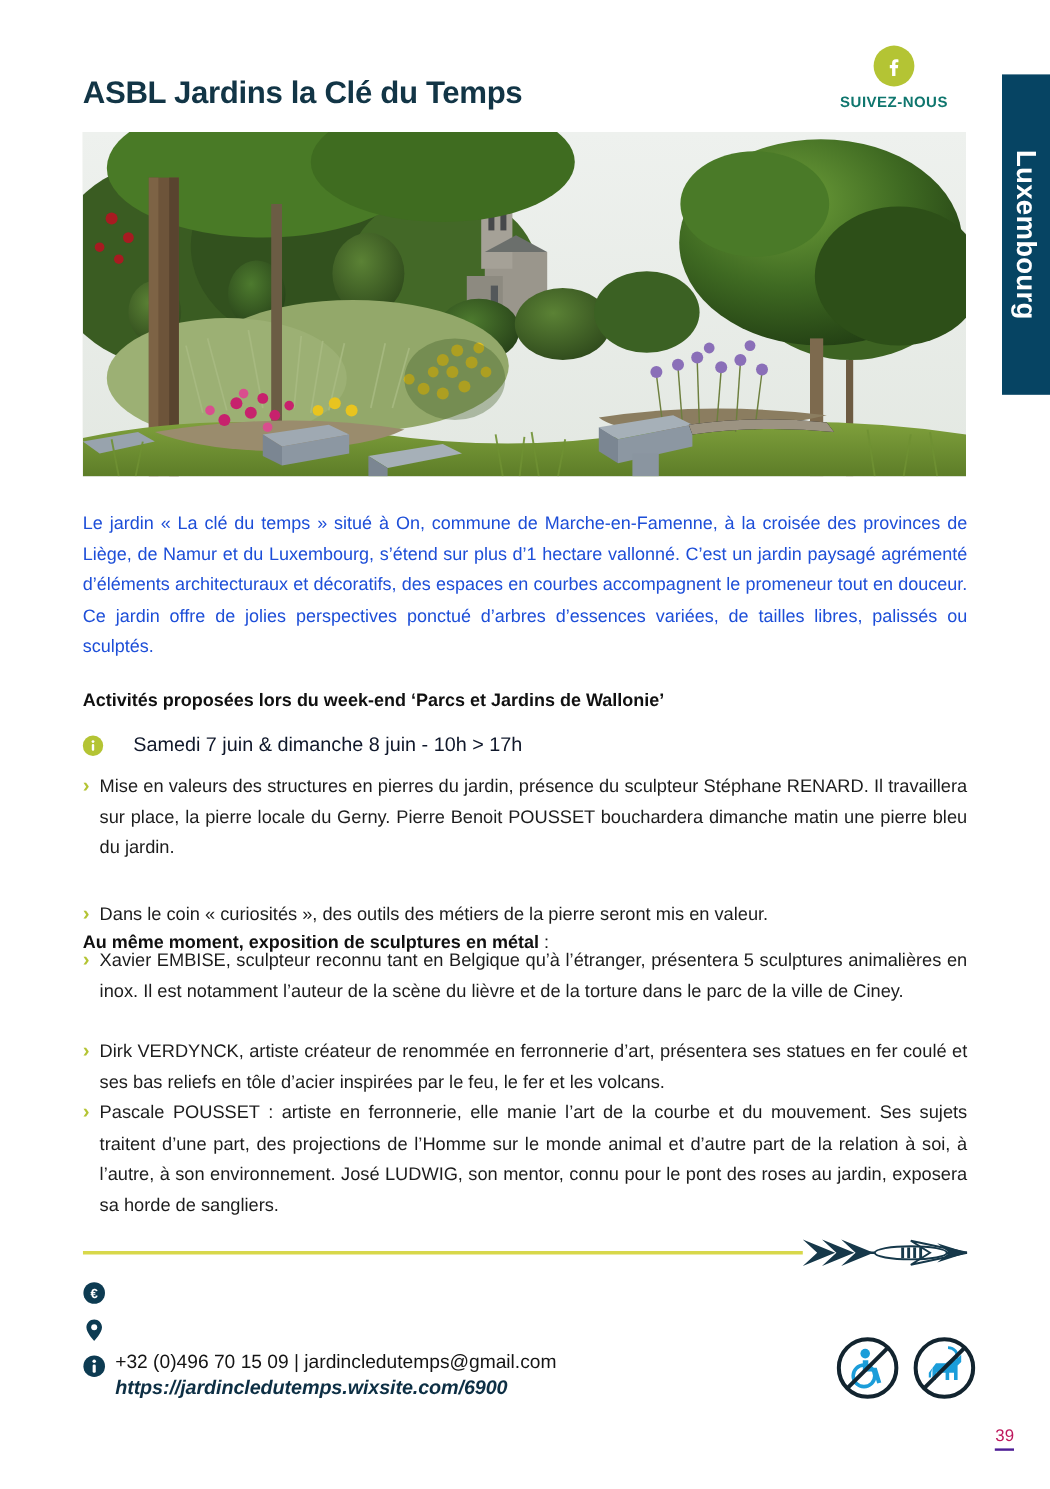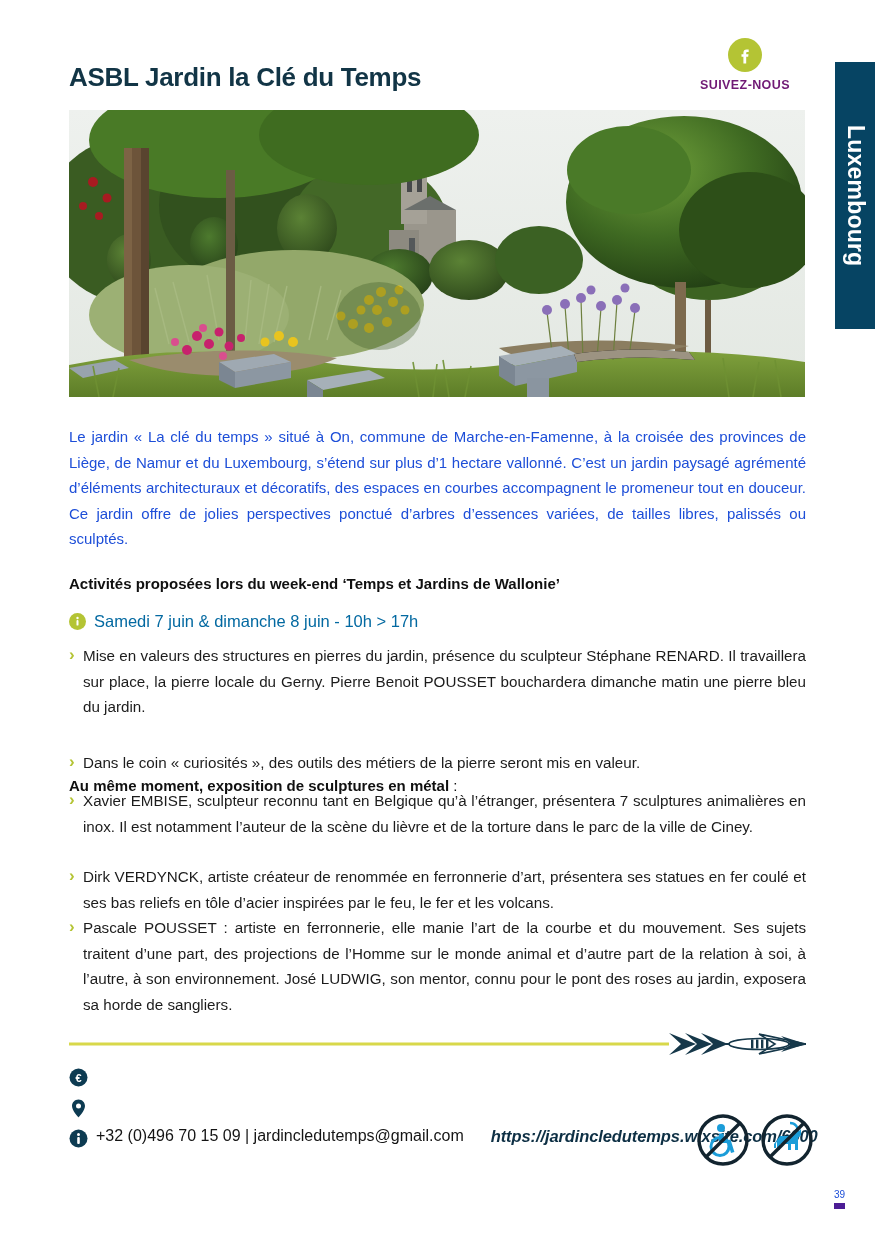--- a/index.html
+++ b/index.html
@@ -43,21 +43,21 @@
     margin: 0 auto 6px auto;
     display: flex;
     align-items: center;
     justify-content: center;
   }
   .fb-circle svg { display: block; }
   .follow-label {
     font-size: 12.5px;
     font-weight: bold;
     letter-spacing: 0.4px;
-    color: #701a75;
+    color: #0f766e;
   }
 
   
   .province-tab {
     position: absolute;
     right: 0;
     top: 62px;
     width: 40px;
     height: 267px;
     background: #064463;
@@ -109,24 +109,24 @@
   #head-activities { top: 575px; }
   #head-metal { top: 757px; margin-top: 20px; }
   .sub-head .thin { font-weight: normal; }
 
   .date-line {
     position: absolute;
     left: 69px;
     top: 612px;
     width: 737px;
     font-size: 16.5px;
-    color: #0369a1;
+    color: #0f172a;
     display: flex;
     align-items: center;
-    gap: 8px;
+    gap: 25px;
   }
   .info-dot {
     width: 17px;
     height: 17px;
     border-radius: 50%;
     background: #b4c434;
     display: inline-flex;
     align-items: center;
     justify-content: center;
     flex: 0 0 auto;
@@ -175,21 +175,21 @@
     position: absolute;
     left: 69px;
     display: flex;
     align-items: flex-start;
     gap: 8px;
     font-size: 16px;
     color: #141414;
   }
   #f-price { top: 1066px; font-weight: bold; font-size: 16.5px; }
   #f-addr  { top: 1097px; }
-  #f-contact { top: 1127px; flex-direction: row; gap: 0; }
+  #f-contact { top: 1127px; flex-direction: column; gap: 0; }
   .contact-row { display: flex; align-items: flex-start; gap: 8px; }
   .website {
     margin-left: 27px;
     font-weight: bold;
     font-size: 16.5px;
     color: #0d2f44;
     letter-spacing: -0.1px;
     font-style: italic;
   }
   .f-icon {
@@ -209,30 +209,30 @@
     gap: 12px;
   }
   .access-icons .ai { width: 52px; height: 52px; }
   .access-icons svg { display: block; }
 
   
   .page-num {
     position: absolute;
     right: 30px;
     bottom: 32px;
-    font-size: 10px;
-    color: #1d4ed8;
+    font-size: 14px;
+    color: #be185d;
     padding-bottom: 3px;
-    border-bottom: 6px solid #4c1d95;
+    border-bottom: 2px solid #4c1d95;
   }
 </style>
 </head>
 <body>
 
-<div class="page-title">ASBL Jardin la Clé du Temps</div>
+<div class="page-title">ASBL Jardins la Clé du Temps</div>
 
 <div class="follow-block">
   <div class="fb-circle">
     <svg width="20" height="20" viewBox="0 0 20 20" aria-hidden="true">
       <path d="M12.2 6.9h1.5V4.6s-1.1-.2-2.1-.2c-2.1 0-3.2 1.2-3.2 3.3v1.5H6.5v2.6h1.9v6.6h2.8v-6.6h2l.3-2.6h-2.3V8.1c0-.8.3-1.2 1-1.2z" fill="#ffffff"></path>
     </svg>
   </div>
   <div class="follow-label">SUIVEZ-NOUS</div>
 </div>
 
@@ -410,38 +410,38 @@
         <path d="M684 287 L690 252"></path>
       <path d="M712 287 L706 250"></path>
         <path d="M30 287 L24 256"></path>
         <path d="M44 287 L50 258"></path>
     </g>
   </svg>
 </div>
 
 <div class="intro">Le jardin « La clé du temps » situé à On, commune de Marche-en-Famenne, à la croisée des provinces de Liège, de Namur et du Luxembourg, s’étend sur plus d’1 hectare vallonné. C’est un jardin paysagé agrémenté d’éléments architecturaux et décoratifs, des espaces en courbes accompagnent le promeneur tout en douceur. Ce jardin offre de jolies perspectives ponctué d’arbres d’essences variées, de tailles libres, palissés ou sculptés.</div>
 
-<div class="sub-head" id="head-activities">Activités proposées lors du week-end ‘Temps et Jardins de Wallonie’</div>
+<div class="sub-head" id="head-activities">Activités proposées lors du week-end ‘Parcs et Jardins de Wallonie’</div>
 
 <div class="date-line">
   <span class="info-dot">
     <svg width="11" height="11" viewBox="0 0 11 11" aria-hidden="true">
       <circle cx="5.5" cy="2" r="1.2" fill="#ffffff"></circle>
       <rect x="4.5" y="4" width="2" height="5.6" rx="0.9" fill="#ffffff"></rect>
     </svg>
   </span>
   <span>Samedi 7 juin &amp; dimanche 8 juin - 10h &gt; 17h</span>
 </div>
 
 <div class="bullet" id="b1">Mise en valeurs des structures en pierres du jardin, présence du sculpteur Stéphane RENARD. Il travaillera sur place, la pierre locale du Gerny. Pierre Benoit POUSSET bouchardera dimanche matin une pierre bleu du jardin.</div>
 <div class="bullet" id="b2">Dans le coin « curiosités », des outils des métiers de la pierre seront mis en valeur.</div>
 
 <div class="sub-head" id="head-metal"><span>Au même moment, exposition de sculptures en métal</span><span class="thin"> :</span></div>
 
-<div class="bullet" id="b3">Xavier EMBISE, sculpteur reconnu tant en Belgique qu’à l’étranger, présentera 7 sculptures animalières en inox. Il est notamment l’auteur de la scène du lièvre et de la torture dans le parc de la ville de Ciney.</div>
+<div class="bullet" id="b3">Xavier EMBISE, sculpteur reconnu tant en Belgique qu’à l’étranger, présentera 5 sculptures animalières en inox. Il est notamment l’auteur de la scène du lièvre et de la torture dans le parc de la ville de Ciney.</div>
 <div class="bullet" id="b4">Dirk VERDYNCK, artiste créateur de renommée en ferronnerie d’art, présentera ses statues en fer coulé et ses bas reliefs en tôle d’acier inspirées par le feu, le fer et les volcans.</div>
 <div class="bullet" id="b5">Pascale POUSSET : artiste en ferronnerie, elle manie l’art de la courbe et du mouvement. Ses sujets traitent d’une part, des projections de l’Homme sur le monde animal et d’autre part de la relation à soi, à l’autre, à son environnement. José LUDWIG, son mentor, connu pour le pont des roses au jardin, exposera sa horde de sangliers.</div>
 
 <div class="divider">
   <svg width="737" height="30" viewBox="0 0 737 30" aria-hidden="true">
     <line x1="0" y1="14" x2="600" y2="14" stroke="#d8d84a" stroke-width="3"></line>
     <g fill="#16384a">
       <polygon points="600,3 627,14 600,25 612,14"></polygon>
       <polygon points="616,3 643,14 616,25 628,14"></polygon>
       <polygon points="632,3 659,14 632,25 644,14"></polygon>

